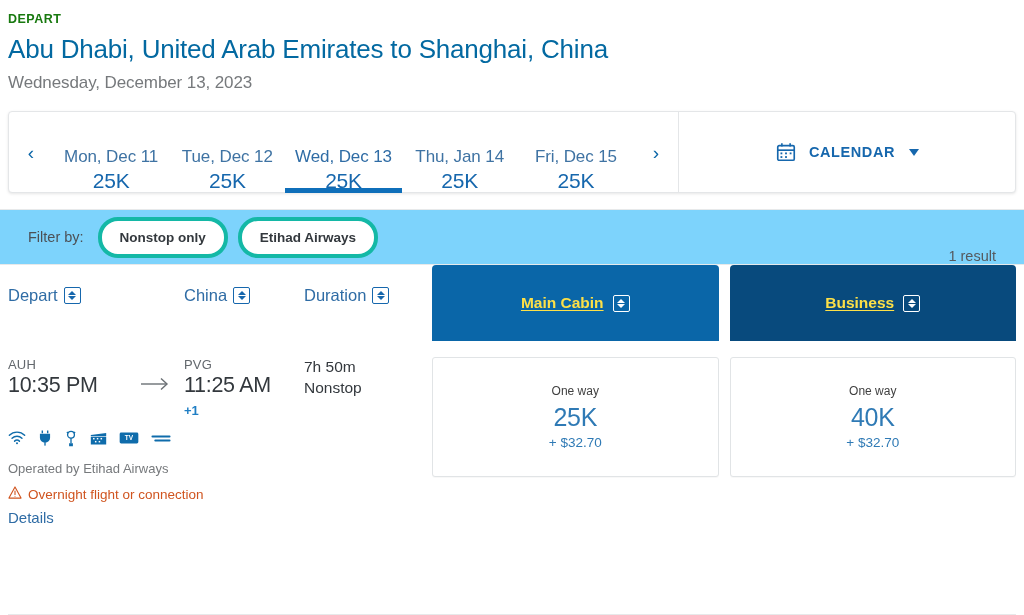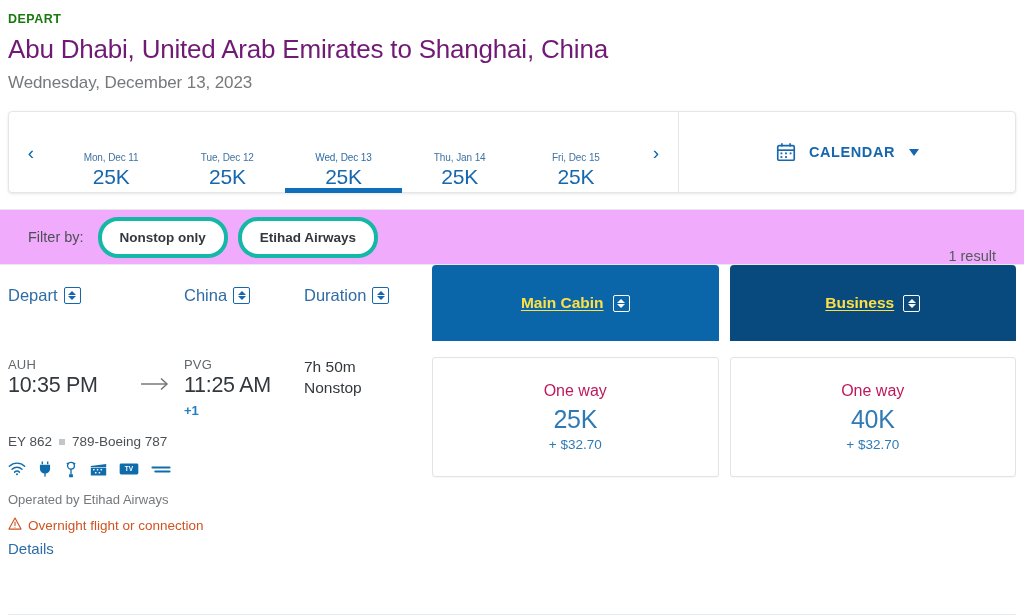--- a/index.html
+++ b/index.html
@@ -15,21 +15,21 @@
   
   .header { padding: 12px 8px 0 8px; }
   .depart-label {
     color: #18790f;
     font-size: 12.5px;
     font-weight: 700;
     letter-spacing: 0.5px;
     text-transform: uppercase;
   }
   .route-title {
-    color: #701a75;
+    color: #0369a1;
     font-size: 26px;
     font-weight: 400;
     line-height: 1.35;
     margin-top: 6px;
     letter-spacing: -0.2px;
   }
   .route-date {
     color: #76797c;
     font-size: 17px;
     font-weight: 400;
@@ -74,21 +74,21 @@
     display: flex;
     flex-direction: column;
     align-items: center;
     justify-content: center;
     cursor: pointer;
     position: relative;
     padding-bottom: 4px;
   }
   .date-cell .dc-day {
     color: #3f73a3;
-    font-size: 10px;
+    font-size: 17px;
     letter-spacing: -0.1px;
     margin-bottom: 2px;
     margin-top: 40px;
   }
   .date-cell .dc-price {
     color: #1667ad;
     font-size: 21px;
     letter-spacing: -0.2px;
   }
   .date-cell.selected .dc-day { color: #2f6ca5; }
@@ -119,21 +119,21 @@
     width: 0; height: 0;
     border-left: 5.5px solid transparent;
     border-right: 5.5px solid transparent;
     border-top: 7px solid #1667ad;
     margin-left: 2px;
   }
 
   
   .filterbar {
     margin-top: 16px;
-    background: #f0abfc;
+    background: #7dd3fc;
     border-top: 1px solid #e7e9ea;
     border-bottom: 1px solid #e7e9ea;
     height: 56px;
     display: flex;
     align-items: center;
     padding: 0 28px;
   }
   .filter-label {
     color: #4c5055;
     font-size: 14.5px;
@@ -303,21 +303,21 @@
     border: 1px solid #e1e4e6;
     border-radius: 3px;
     background: #fff;
     display: flex;
     flex-direction: column;
     align-items: center;
     justify-content: center;
     cursor: pointer;
     box-shadow: 0 1px 1px rgba(0,0,0,0.03);
   }
-  .fare-card .fc-type { color: #be185d; font-size: 16px; margin-bottom: 6px; }
+  .fare-card .fc-type { color: #404040; font-size: 12px; margin-bottom: 6px; }
   .fare-card .fc-miles {
     color: #2f7ab5;
     font-size: 25px;
     letter-spacing: -0.3px;
     line-height: 1.1;
   }
   .fare-card .fc-tax { color: #2f7ab5; font-size: 13.5px; margin-top: 4px; }
 
   .bottom-rule {
     position: absolute;
@@ -459,25 +459,20 @@
             <div class="code">PVG</div>
             <div class="time">11:25 AM</div>
             <div class="plus-one">+1</div>
           </div>
           <div class="dur">
             <div class="d1">7h 50m</div>
             <div class="d2">Nonstop</div>
           </div>
         </div>
 
-        <div class="flightno">
-          <span>EY 862</span>
-          <span class="dot-sep"></span>
-          <span>789-Boeing 787</span>
-        </div>
 
         <div class="amenities">
           <span>
             <svg width="18" height="14" viewBox="0 0 20 15" fill="none" stroke="#0f6cab" stroke-width="1.6" stroke-linecap="round">
               <path d="M1.5 4.5 A12 12 0 0 1 18.5 4.5"></path>
               <path d="M4.5 7.8 A8 8 0 0 1 15.5 7.8"></path>
               <path d="M7.3 11 A4 4 0 0 1 12.7 11"></path>
               <circle cx="10" cy="13.4" r="1.1" fill="#0f6cab" stroke="none"></circle>
             </svg>
           </span>

